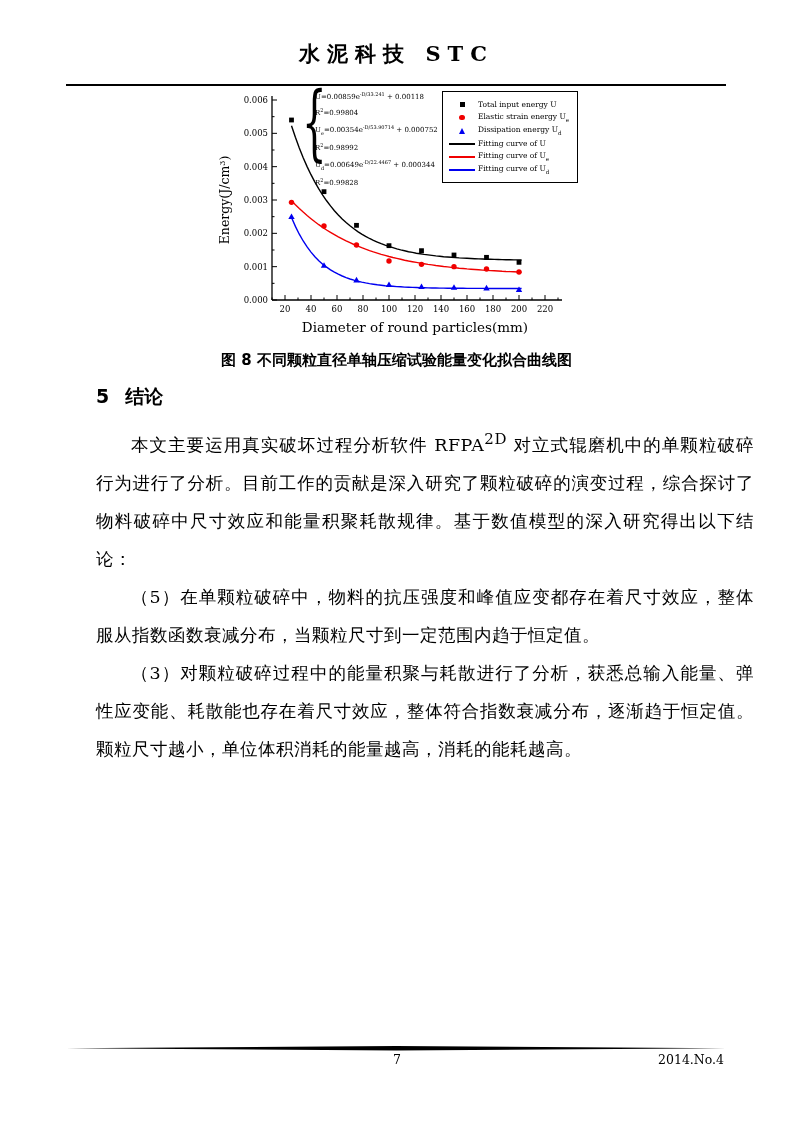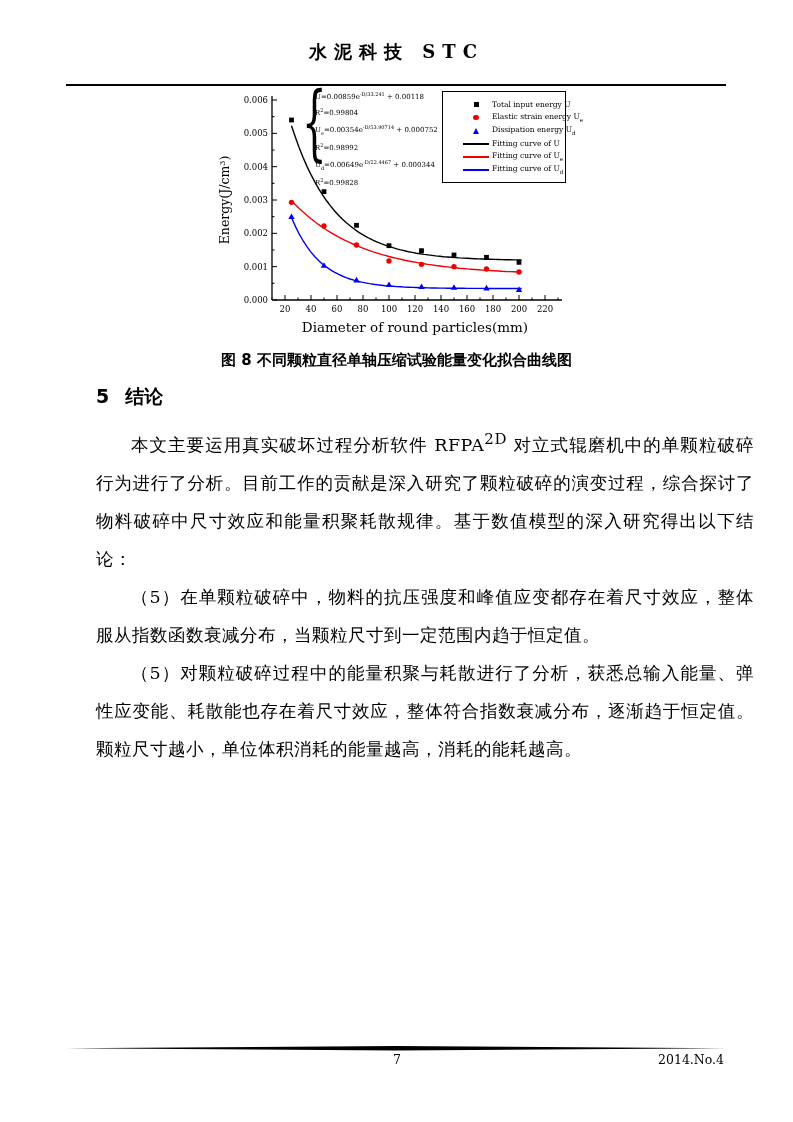--- a/index.html
+++ b/index.html
@@ -1,32 +1,32 @@
 <!DOCTYPE html>
 <html><head>
 <meta charset="utf-8">
 <style>
   html,body{margin:0;padding:0;background:#888;}
   .page{position:relative;width:793px;height:1122px;background:#ffffff;margin:0 auto;overflow:hidden;
         font-family:"DejaVu Serif","Liberation Serif",serif;color:#000;}
   
   .hdr-title{position:absolute;top:40px;left:0;width:100%;text-align:center;
-             font-size:18px;letter-spacing:7px;font-weight:600;}
+             font-size:21px;letter-spacing:7px;font-weight:600;}
   .hdr-rule{position:absolute;top:84px;left:66px;width:660px;height:2.4px;background:#000;}
   
   .chart-wrap{position:absolute;top:88px;left:218px;width:360px;height:262px;}
   .chart-wrap svg{position:absolute;top:0;left:0;}
   .eq-block{position:absolute;left:97px;top:0px;width:150px;font-size:7px;line-height:13px;
             font-family:"DejaVu Serif","Liberation Serif",serif;}
   .eq-block sup{font-size:5px;}
   .eq-block sub{font-size:5px;}
   .eq-brace{position:absolute;left:84px;top:-6px;font-size:86px;line-height:86px;
             transform:scale(0.45,0.95);transform-origin:left top;font-weight:200;}
-  .legend-box{position:absolute;left:224px;top:3px;width:124px;border:1px solid #000;
-              padding:6px 3px 6px 17px;background:#fff;box-sizing:border-box;}
+  .legend-box{position:absolute;left:224px;top:3px;width:136px;border:1px solid #000;
+              padding:6px 3px 6px 3px;background:#fff;box-sizing:border-box;}
   .legend-row{display:flex;align-items:center;height:13px;}
   .legend-mk{width:32px;display:flex;justify-content:center;align-items:center;flex:0 0 32px;}
   .legend-lb{font-size:7.5px;white-space:nowrap;}
   .legend-lb sub{font-size:5.5px;}
   .mk-square{width:5px;height:5px;background:#000;}
   .mk-circle{width:5.5px;height:5.5px;border-radius:50%;background:#f00000;}
   .mk-triangle{width:0;height:0;border-left:3.5px solid transparent;border-right:3.5px solid transparent;
                border-bottom:6px solid #0000f0;}
   .mk-line{width:26px;height:2px;}
   
@@ -204,21 +204,21 @@
   </div>
 
   <div class="fig-caption">图 8 不同颗粒直径单轴压缩试验能量变化拟合曲线图</div>
 
   <div class="content">
     <h2 class="sec-head">
       <span class="sec-num">5</span><span>结论</span>
     </h2>
     <p>本文主要运用真实破坏过程分析软件 RFPA<sup>2D</sup> 对立式辊磨机中的单颗粒破碎行为进行了分析。目前工作的贡献是深入研究了颗粒破碎的演变过程，综合探讨了物料破碎中尺寸效应和能量积聚耗散规律。基于数值模型的深入研究得出以下结论：</p>
     <p>（5）在单颗粒破碎中，物料的抗压强度和峰值应变都存在着尺寸效应，整体服从指数函数衰减分布，当颗粒尺寸到一定范围内趋于恒定值。</p>
-    <p>（5）对颗粒破碎过程中的能量积聚与耗散进行了分析，获悉总输入能量、弹性应变能、耗散能也存在着尺寸效应，整体符合指数衰减分布，逐渐趋于恒定值。颗粒尺寸越小，单位体积消耗的能量越高，消耗的能耗越高。</p>
+    <p>（3）对颗粒破碎过程中的能量积聚与耗散进行了分析，获悉总输入能量、弹性应变能、耗散能也存在着尺寸效应，整体符合指数衰减分布，逐渐趋于恒定值。颗粒尺寸越小，单位体积消耗的能量越高，消耗的能耗越高。</p>
   </div>
 
   <svg class="ft-line" viewBox="0 0 660 5" preserveAspectRatio="none">
     <polygon points="0,2.2 330,0 660,2.2 330,4.6" fill="#000"></polygon>
   </svg>
   <div class="ft-row">
     <span class="ft-page">7</span>
     <span class="ft-issue">2014.No.4</span>
   </div>
 

